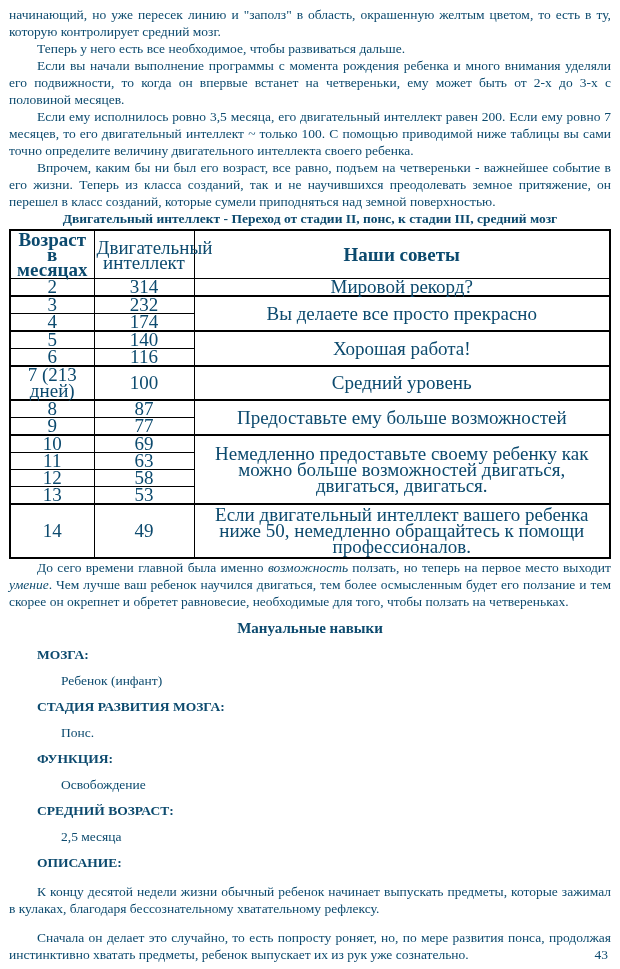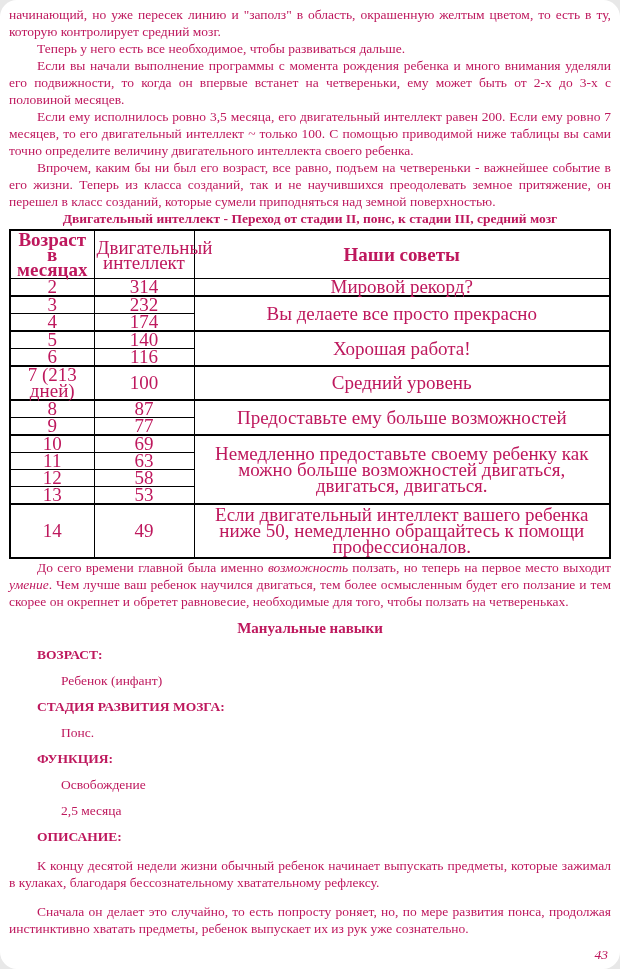--- a/index.html
+++ b/index.html
@@ -2,28 +2,27 @@
 <html><head>
 <meta charset="utf-8">
 <style>
   * { box-sizing: border-box; }
   html, body { margin: 0; padding: 0; background: #e8e8e8; }
   .page {
     width: 620px;
     height: 969px;
     margin: 0 auto;
     background: #ffffff;
-    color: #be185d;
+    color: #0c4a6e;
     font-family: "Liberation Serif", "DejaVu Serif", serif;
     font-size: 13.5px;
     line-height: 17px;
     padding: 6px 9px 0 9px;
     position: relative;
     overflow: hidden;
-    border-radius: 17px;
   }
   .para {
     margin: 0;
     text-align: justify;
     text-indent: 28px;
   }
   .para.no-indent { text-indent: 0; }
   .table-title {
     font-weight: bold;
     text-align: center;
@@ -66,21 +65,20 @@
   }
   .desc-para {
     margin: 12px 0 10px 0;
     text-align: justify;
     text-indent: 28px;
   }
   .page-number {
     position: absolute;
     right: 12px;
     bottom: 6px;
-    font-style: italic;
   }
   i { font-style: italic; }
 </style>
 </head>
 <body>
 
 <div class="page">
 
   <p class="para no-indent">начинающий, но уже пересек линию и "заполз" в область, окрашенную желтым цветом, то есть в ту, которую контролирует средний мозг.</p>
   <p class="para">Теперь у него есть все необходимое, чтобы развиваться дальше.</p>
@@ -163,29 +161,30 @@
         <td>49</td>
         <td class="advice-tall">Если двигательный интеллект вашего ребенка ниже 50, немедленно обращайтесь к помощи профессионалов.</td>
       </tr>
     </tbody>
   </table>
 
   <p class="para"><span>До сего времени главной была именно </span><i>возможность</i><span> ползать, но теперь на первое место выходит </span><i>умение</i><span>. Чем лучше ваш ребенок научился двигаться, тем более осмысленным будет его ползание и тем скорее он окрепнет и обретет равновесие, необходимые для того, чтобы ползать на четвереньках.</span></p>
 
   <h1 class="section-heading">Мануальные навыки</h1>
 
-  <p class="sec-label">ВОЗРАСТ:</p>
+  <p class="sec-label">МОЗГА:</p>
   <p class="sec-value">Ребенок (инфант)</p>
 
   <p class="sec-label">СТАДИЯ РАЗВИТИЯ МОЗГА:</p>
   <p class="sec-value">Понс.</p>
 
   <p class="sec-label">ФУНКЦИЯ:</p>
   <p class="sec-value">Освобождение</p>
 
+  <p class="sec-label">СРЕДНИЙ ВОЗРАСТ:</p>
   <p class="sec-value">2,5 месяца</p>
 
   <p class="sec-label">ОПИСАНИЕ:</p>
   <p class="desc-para">К концу десятой недели жизни обычный ребенок начинает выпускать предметы, которые зажимал в кулаках, благодаря бессознательному хватательному рефлексу.</p>
   <p class="desc-para">Сначала он делает это случайно, то есть попросту роняет, но, по мере развития понса, продолжая инстинктивно хватать предметы, ребенок выпускает их из рук уже сознательно.</p>
 
   <div class="page-number">43</div>
 
 </div>
 

